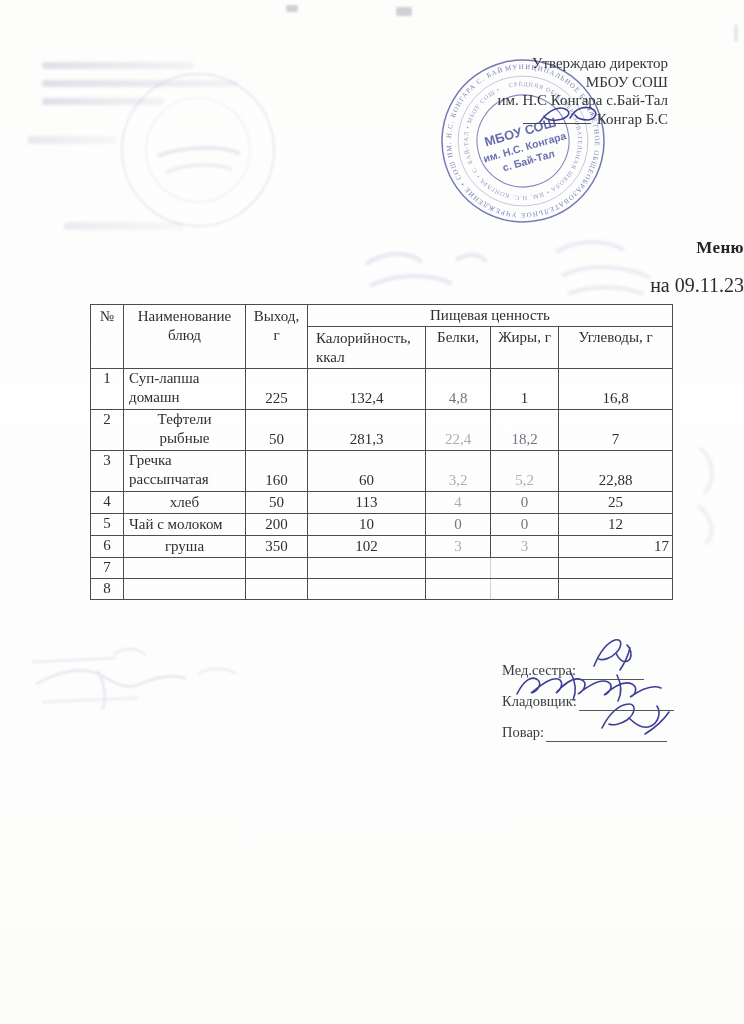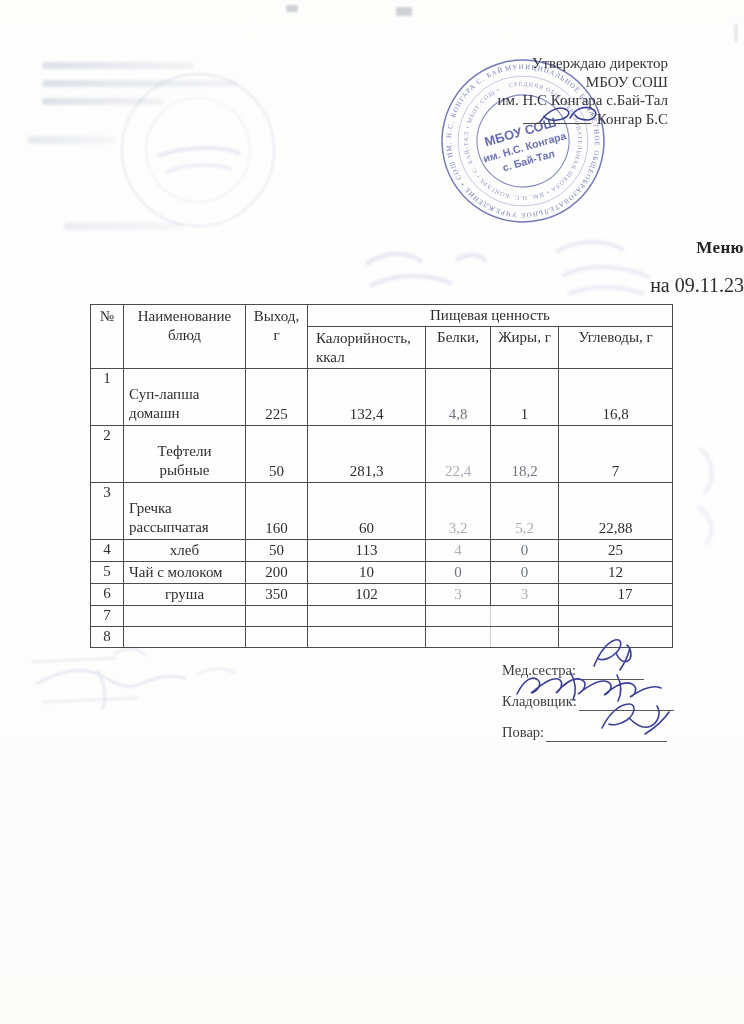--- a/index.html
+++ b/index.html
@@ -32,24 +32,24 @@
 
   
   .menu-table{position:absolute;left:90px;top:304px;width:582px;z-index:3;
               border-collapse:collapse;table-layout:fixed;
               font-size:15px;color:#2e2e2e;}
   .menu-table td,.menu-table th{border:1.4px solid #4c4c4c;padding:1px 3px;
               font-weight:normal;overflow:hidden;}
   .menu-table thead th{text-align:center;vertical-align:top;padding-top:2px;}
   .menu-table td{text-align:center;vertical-align:bottom;padding-bottom:2px;}
   .menu-table td.c-num{vertical-align:top;padding-top:1px;}
-  .menu-table td.two{vertical-align:top;white-space:pre-line;line-height:19px;padding-top:16px;}
+  .menu-table td.two{vertical-align:top;white-space:pre-line;line-height:19px;padding-top:0;}
   .menu-table .pre{white-space:pre-line;line-height:19px;}
   .menu-table td.left{text-align:left;padding-left:5px;}
-  .menu-table td.carbs-left{text-align:center;padding-left:22px;}
+  .menu-table td.carbs-left{text-align:right;padding-left:22px;}
   .menu-table th.kcal-h{text-align:left;padding-left:8px;}
   td.mid{color:#70767f;}
   td.faint{color:#a9aeb6;text-align:center;}
   tr.hr1{height:22px;} tr.hr2{height:38px;}
   tr.r1{height:40px;} tr.r2{height:41px;} tr.r3{height:40px;}
   tr.r4{height:22px;} tr.r5{height:22px;} tr.r6{height:22px;}
   tr.r7{height:19px;} tr.r8{height:20px;}
   tr.r7 td.c-protein,tr.r8 td.c-protein{border-right-color:rgba(76,76,76,.25);}
 
   

